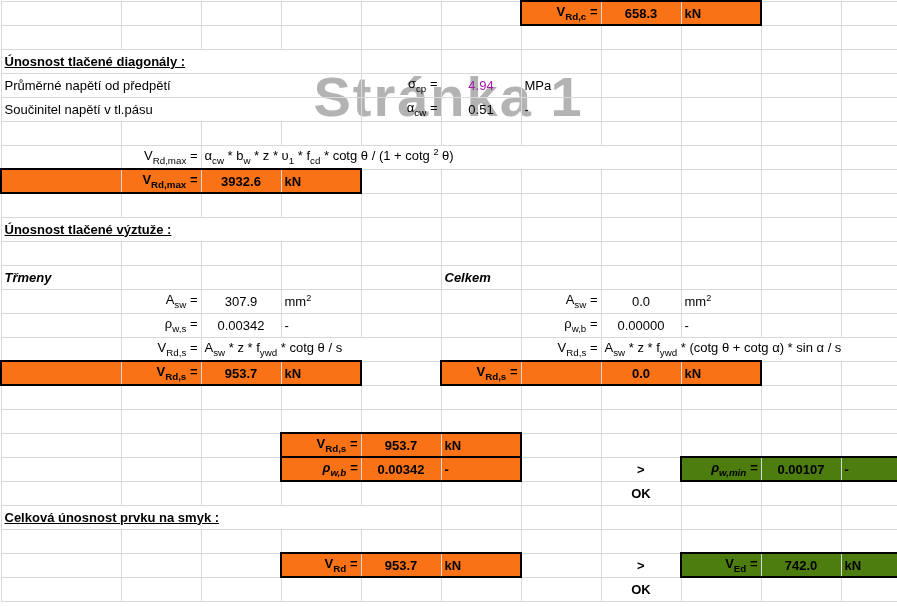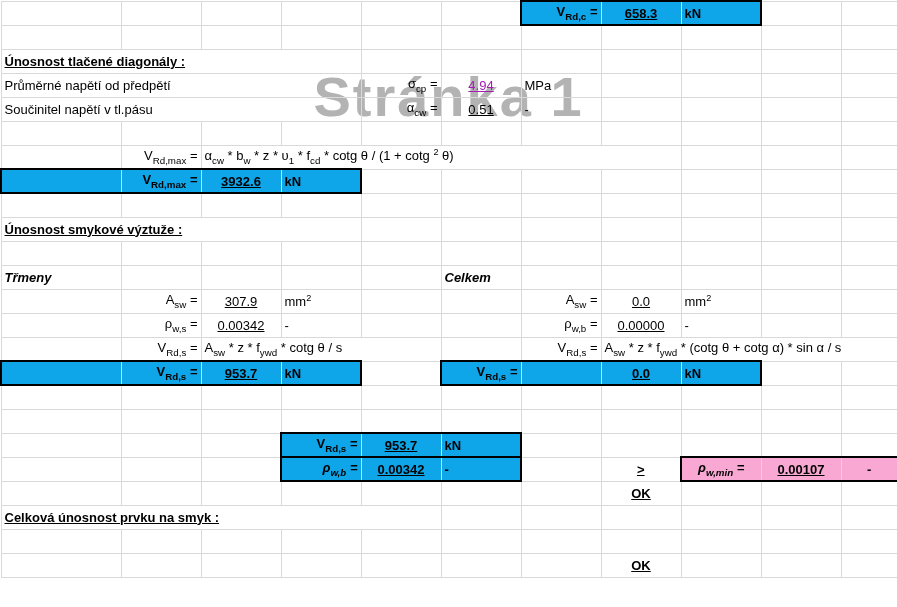--- a/index.html
+++ b/index.html
@@ -51,25 +51,25 @@
   .col-g { width: 80px; }
   .col-h { width: 80px; }
   .col-i { width: 80px; }
   .col-j { width: 80px; }
   .col-k { width: 57px; }
 
   .bold { font-weight: bold; }
   .ital { font-style: italic; }
   .underline { text-decoration: underline; margin-top: 16px; }
   .right { text-align: right; }
-  .center { text-align: center; text-decoration: underline; }
+  .center { text-align: center; }
   .blue { color: #a21caf; }
 
-  .hl-yellow { background: #0ea5e9; }
-  .hl-orange { background: #f9a8d4; text-align: center; }
+  .hl-yellow { background: #f97316; }
+  .hl-orange { background: #4d7c0f; }
 
   .box-t   { border-top: 2px solid #000 !important; }
   .box-b   { border-bottom: 2px solid #000 !important; }
   .box-l   { border-left: 2px solid #000 !important; }
   .box-r   { border-right: 2px solid #000 !important; }
 
   sub { font-size: 0.75em; vertical-align: sub; }
   sup { font-size: 0.7em; vertical-align: super; }
 </style>
 </head>
@@ -199,21 +199,21 @@
         <td></td>
         <td></td>
         <td></td>
         <td></td>
         <td></td>
         <td></td>
         <td></td>
       </tr>
 
 <tr>
-  <td colspan="4" class="bold underline">Únosnost smykové výztuže :</td>
+  <td colspan="4" class="bold underline">Únosnost tlačené výztuže :</td>
   <td></td>
         <td></td>
         <td></td>
         <td></td>
         <td></td>
         <td></td>
         <td></td>
 </tr>
 
 <tr>
@@ -382,20 +382,33 @@
         <td></td>
         <td></td>
         <td></td>
         <td></td>
         <td></td>
         <td></td>
         <td></td>
         <td></td>
       </tr>
 
+<tr>
+  <td></td>
+        <td></td>
+        <td></td>
+  <td class="hl-yellow bold right box-l box-t box-b">V<sub>Rd</sub> =</td>
+  <td class="hl-yellow bold center box-t box-b">953.7</td>
+  <td class="hl-yellow bold box-t box-b box-r">kN</td>
+  <td></td>
+  <td class="bold center">&gt;</td>
+  <td class="hl-orange bold right box-l box-t box-b">V<sub>Ed</sub> =</td>
+  <td class="hl-orange bold center box-t box-b">742.0</td>
+  <td class="hl-orange bold box-t box-b box-r">kN</td>
+</tr>
 
 <tr>
   <td></td>
         <td></td>
         <td></td>
         <td></td>
         <td></td>
         <td></td>
         <td></td>
   <td class="bold center">OK</td>

